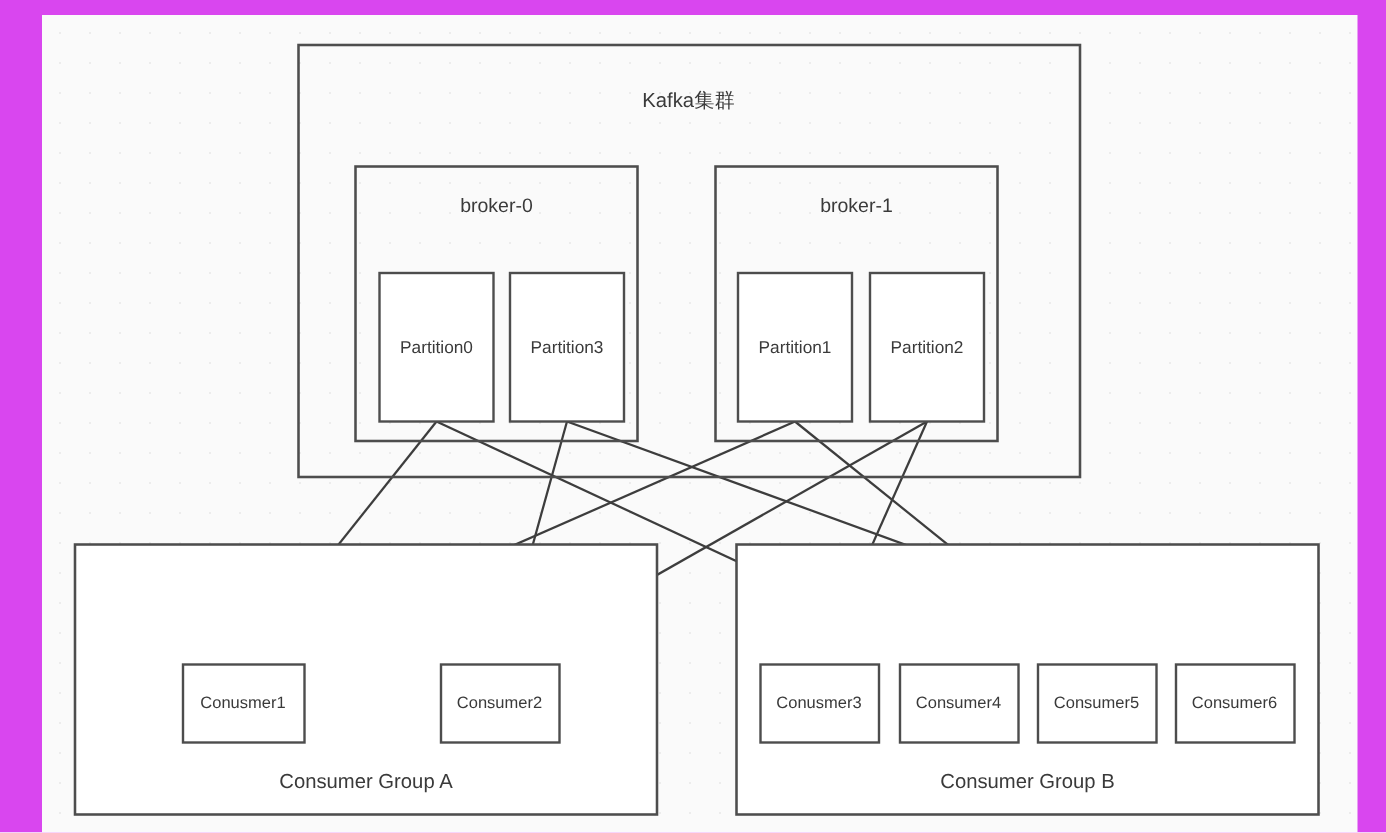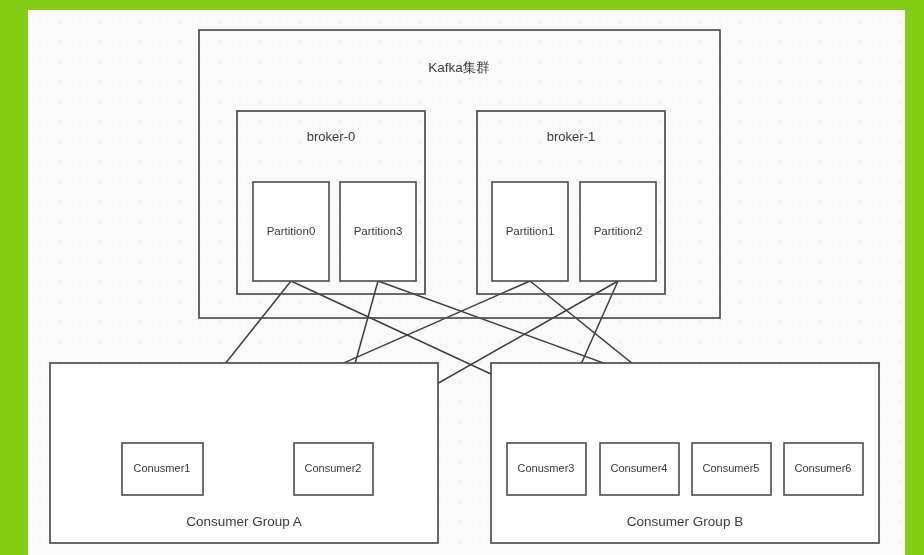--- a/index.html
+++ b/index.html
@@ -6,21 +6,21 @@
   html, body {
     margin: 0;
     padding: 0;
     background: #ffffff;
     font-family: "Liberation Sans", "DejaVu Sans", sans-serif;
   }
   #page {
     position: relative;
     width: 924px;
     height: 555px;
-    background: #84cc16;
+    background: #d946ef;
     overflow: hidden;
   }
   #canvas-area {
     position: absolute;
     left: 28px;
     top: 10px;
     width: 877px;
     height: 545px;
     background: #fafafa;
     background-image: radial-gradient(#ececec 0.85px, transparent 0.9px);

